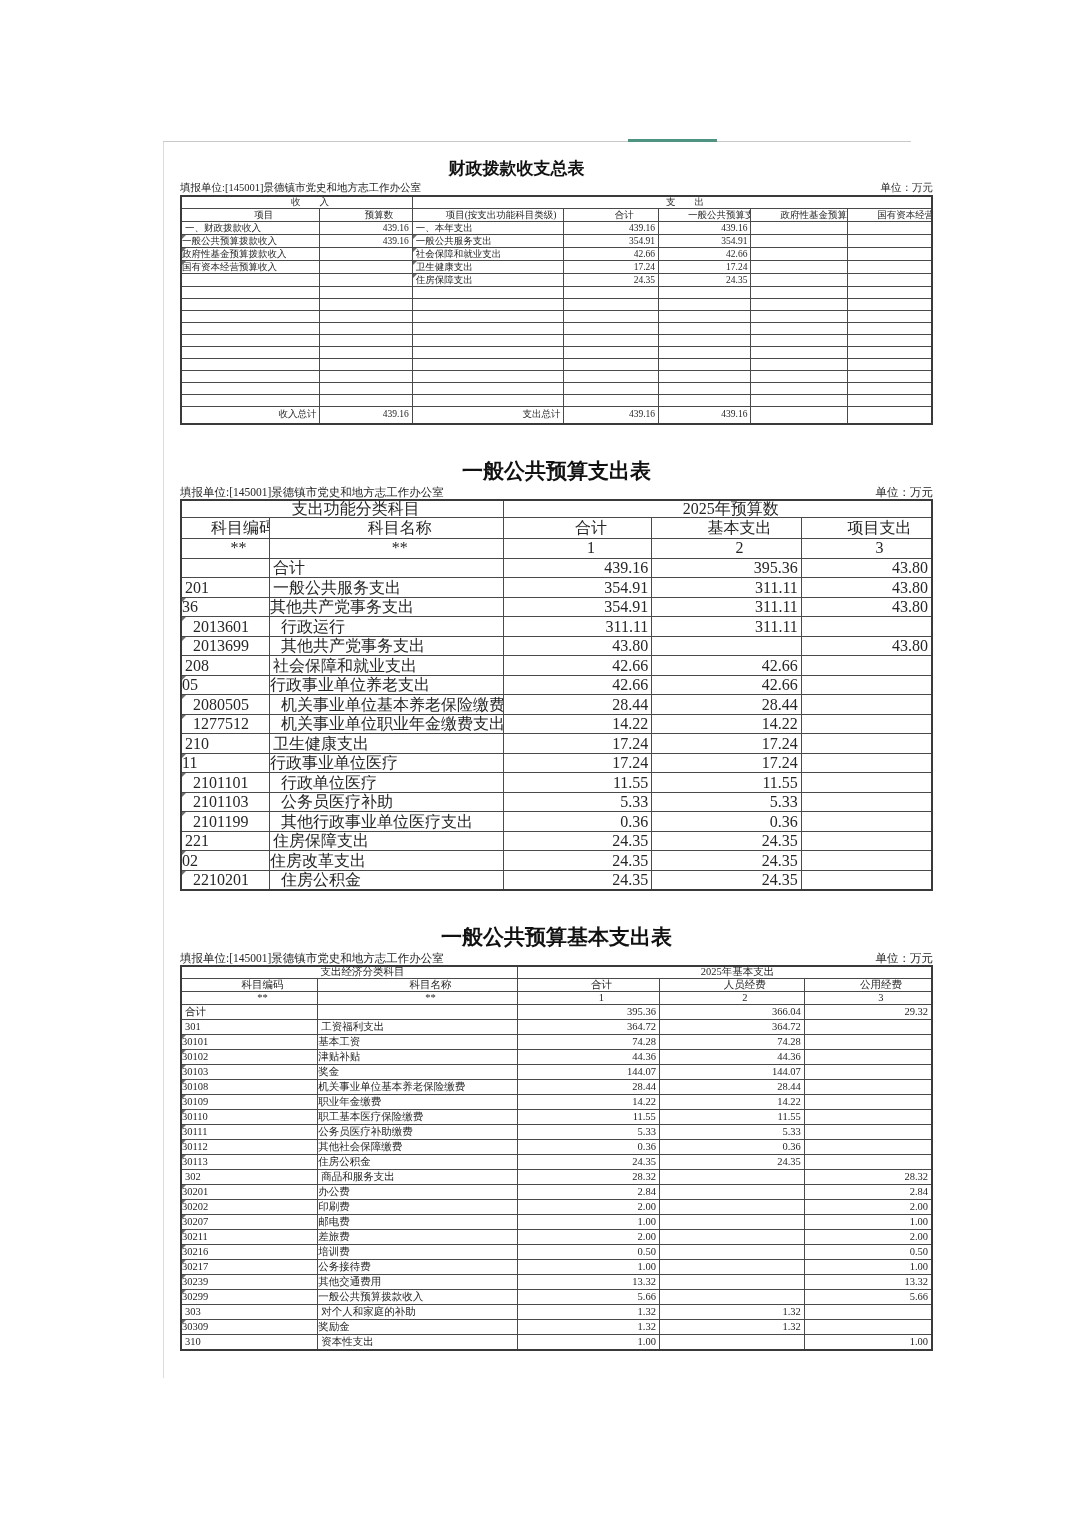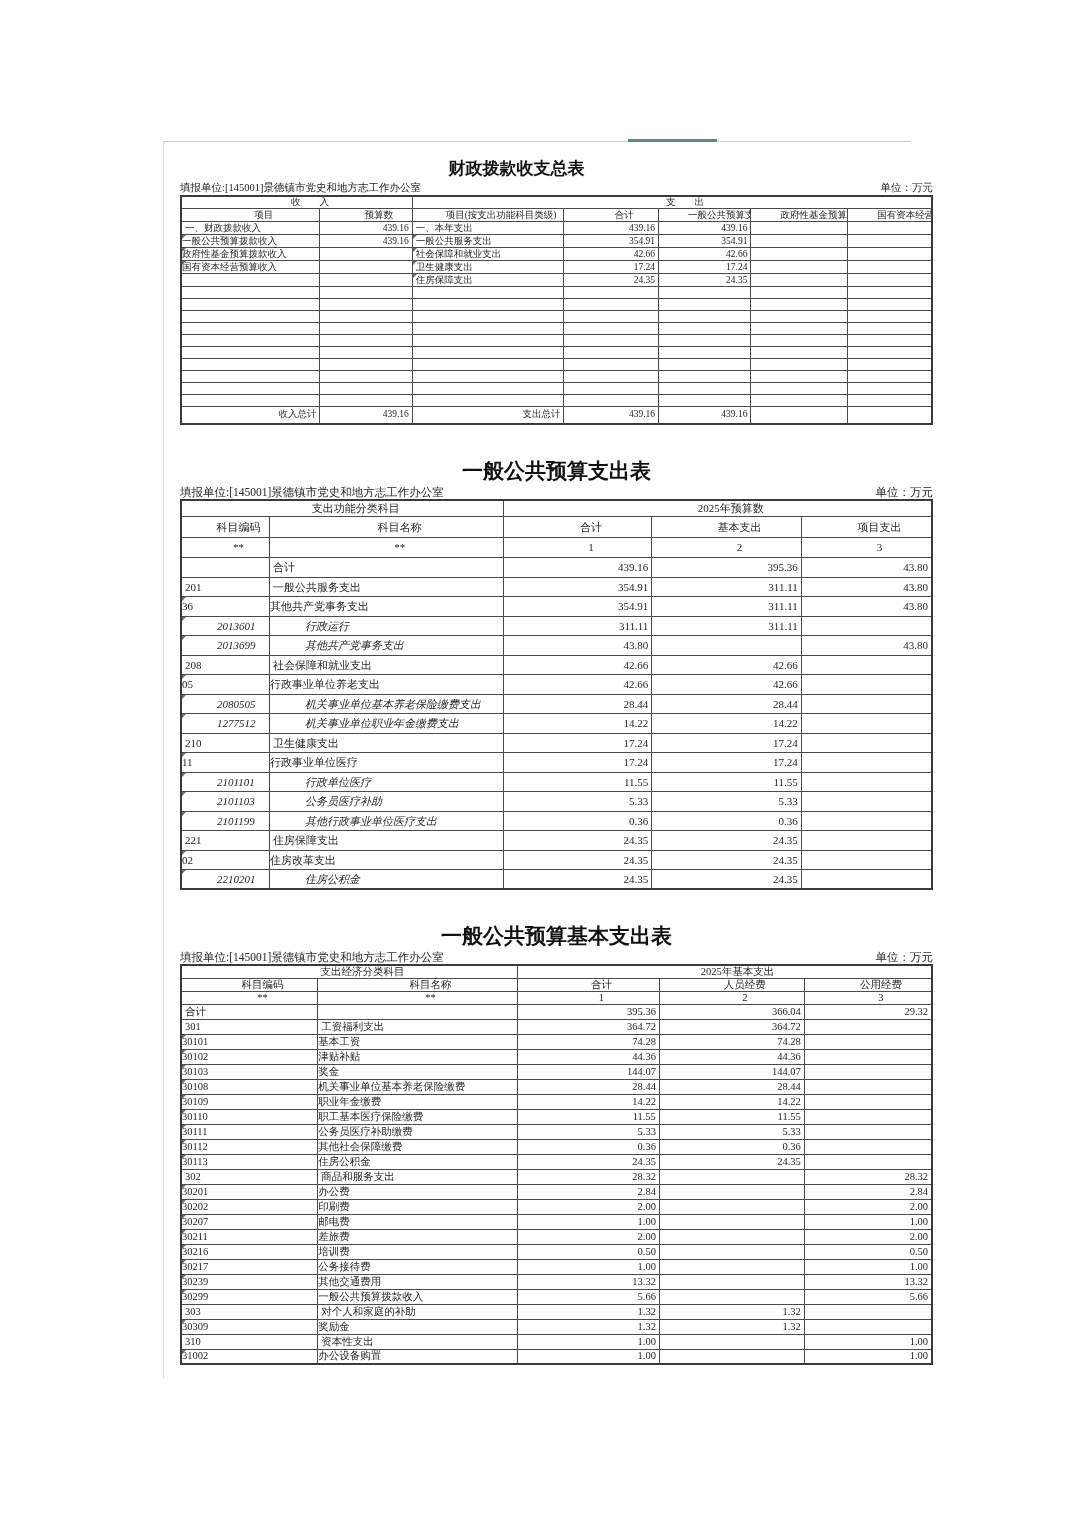--- a/index.html
+++ b/index.html
@@ -26,35 +26,35 @@
   table { width:100%; border-collapse:collapse; table-layout:fixed; border:2px solid #3a3a3a; }
   th, td {
     border:1px solid #4a4a4a; overflow:hidden; white-space:nowrap;
     padding:0 3px; line-height:1; position:relative;
   }
   th { font-weight:normal; text-align:center;padding-left:29px; }
   td.a-l { text-align:left; }
   td.a-r { text-align:right; }
   td.a-c { text-align:right; }
   td.ind1 { padding-left:0; }
-  td.ind2 { padding-left:35px;font-style:italic; }
+  td.ind2 { padding-left:11px; }
   td.mark::before {
     content:""; position:absolute; top:0; left:0; width:0; height:0;
     border-top:4px solid #6e6e6e; border-right:4px solid transparent;
   }
 
   
   #t-summary { font-size:9.5px; }
   #t-summary thead tr { height:13px; }
   #t-summary tbody tr { height:13px; }
   #t-summary tbody tr.blank { height:12px; }
   #t-summary tbody tr.total { height:17px; }
 
   
-  #t-gpb { font-size:11px; }
+  #t-gpb { font-size:16px; }
   #t-gpb thead tr:nth-child(1) { height:17px; }
   #t-gpb thead tr:nth-child(2) { height:21px; }
   #t-gpb thead tr:nth-child(3) { height:20px; }
   #t-gpb tbody tr { height:19.5px; }
 
   
   #t-basic { font-size:10.5px; }
   #t-basic thead tr { height:13px; }
   #t-basic tbody tr { height:15px; }
 </style>
@@ -594,24 +594,17 @@
             <td class="a-r">1.32</td>
             <td class="a-l"></td>
           </tr>
           <tr>
             <td class="a-l">310</td>
             <td class="a-l">资本性支出</td>
             <td class="a-r">1.00</td>
             <td class="a-l"></td>
             <td class="a-r">1.00</td>
           </tr>
-          <tr>
-            <td class="a-l ind1 mark">31002</td>
-            <td class="a-l ind1">办公设备购置</td>
-            <td class="a-r">1.00</td>
-            <td class="a-l"></td>
-            <td class="a-r">1.00</td>
-          </tr>
         </tbody>
       </table>
   </section>
 
 </div>
 
 </body></html>

